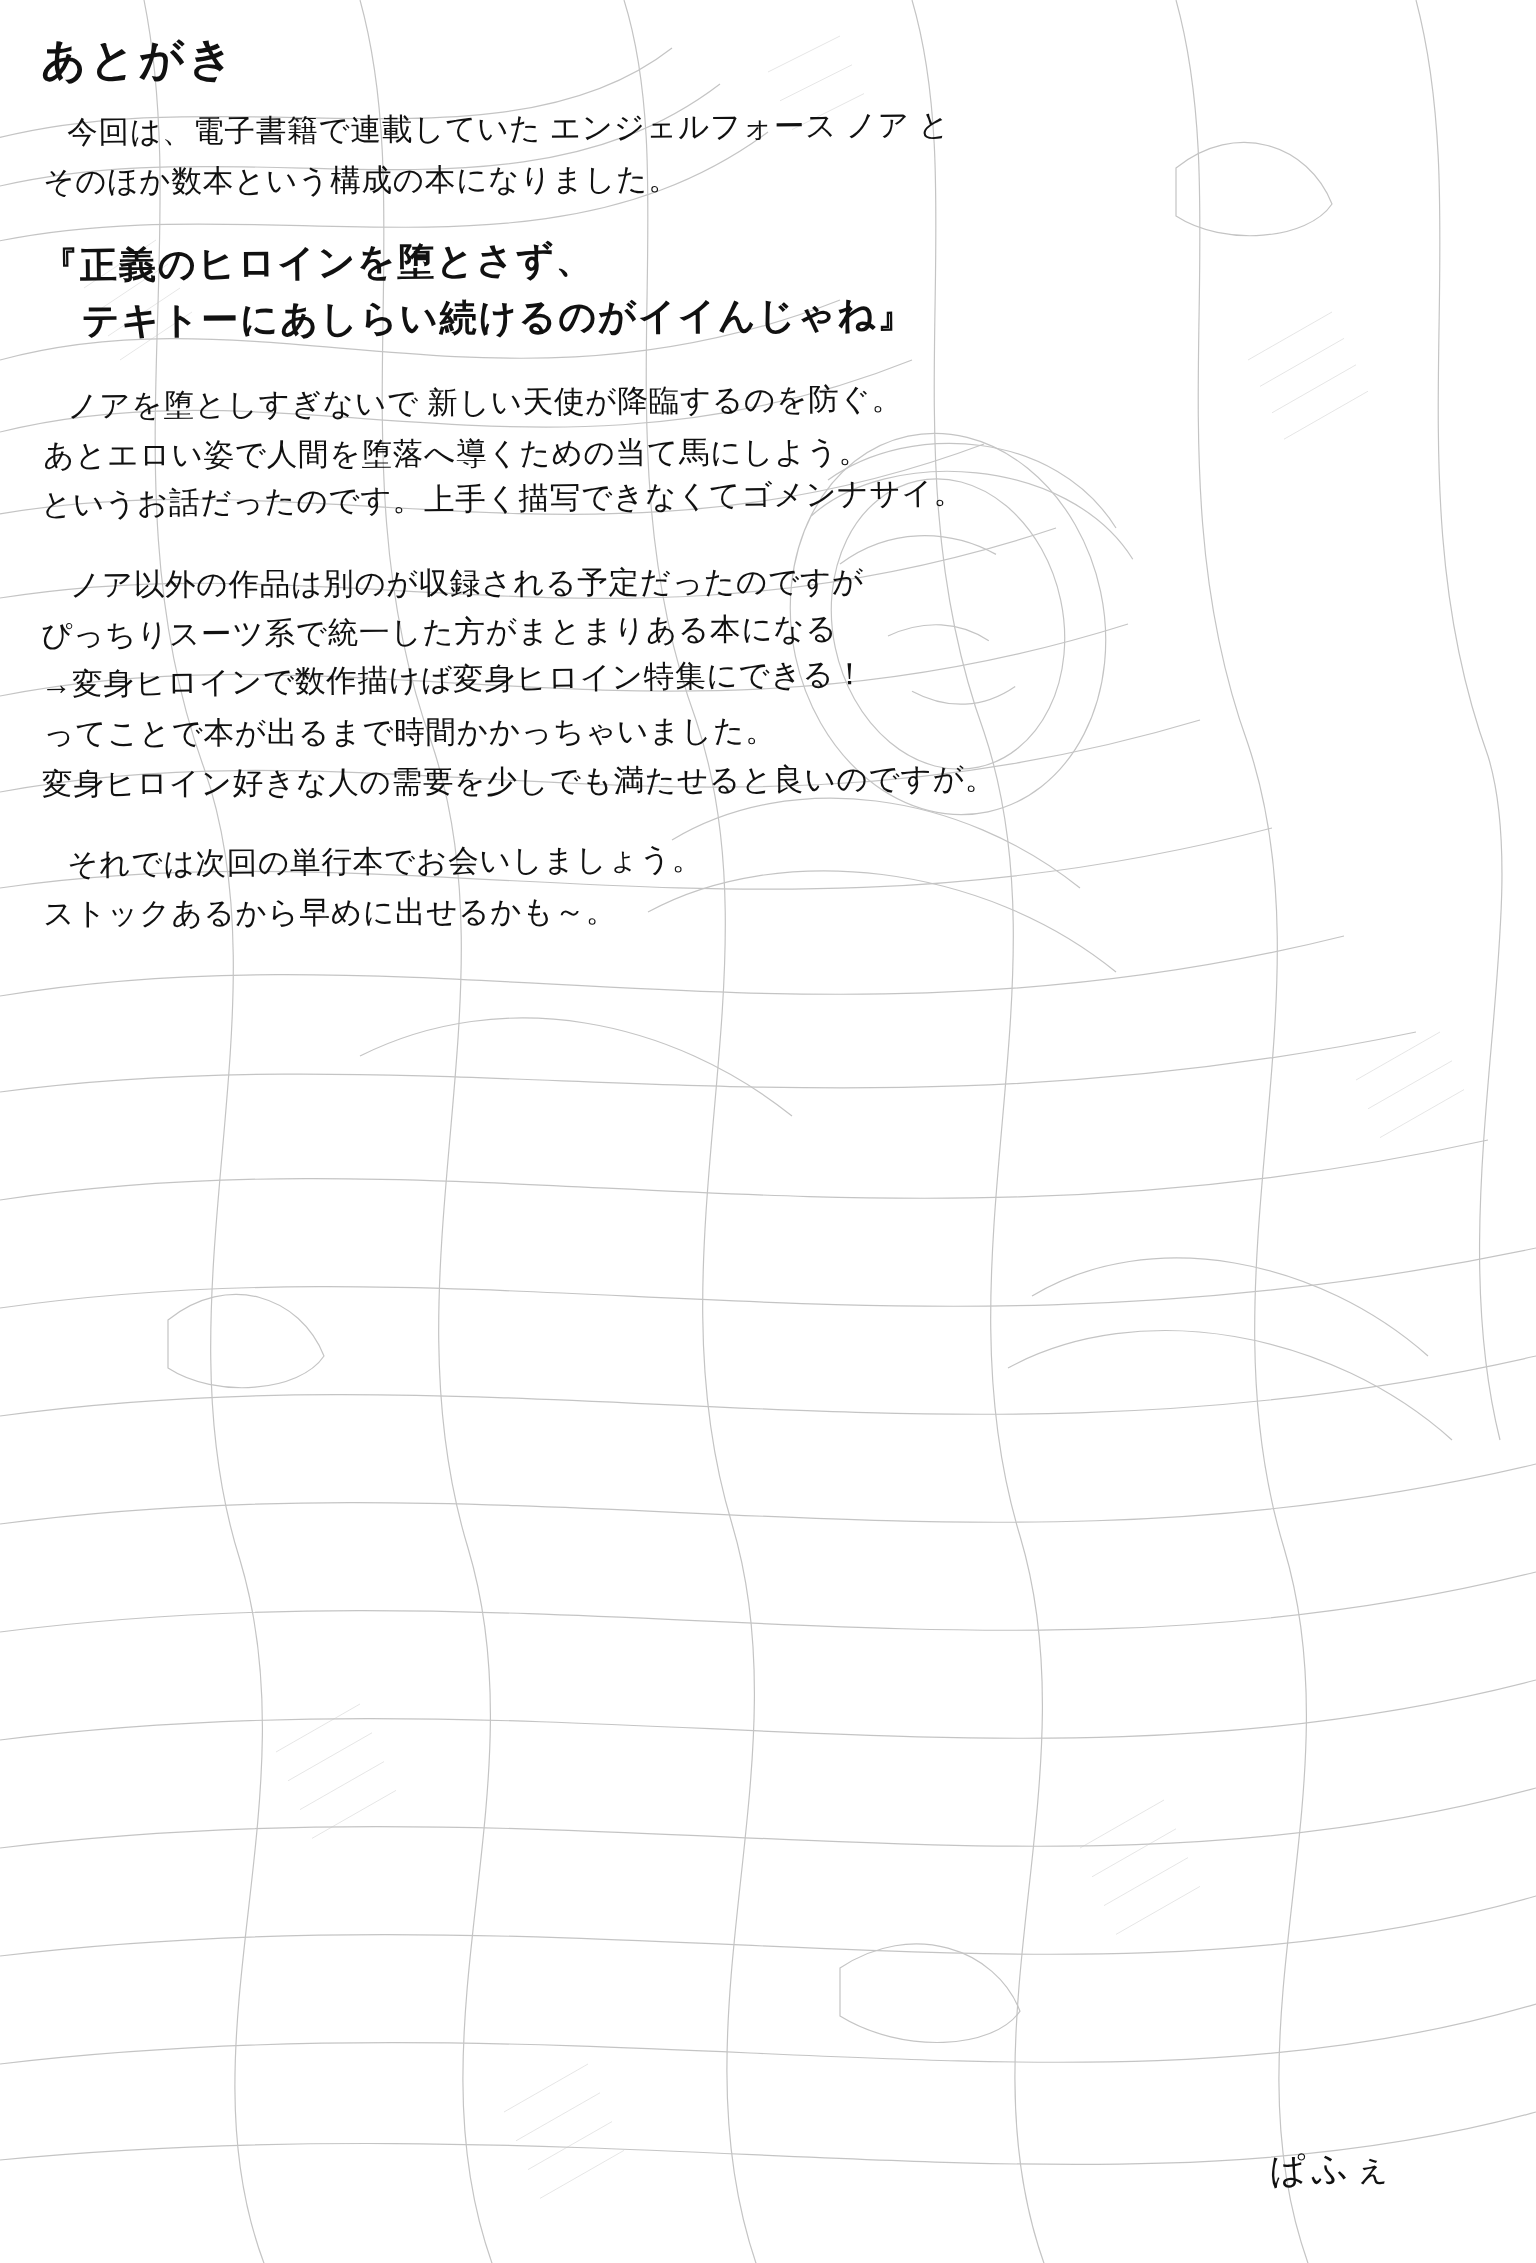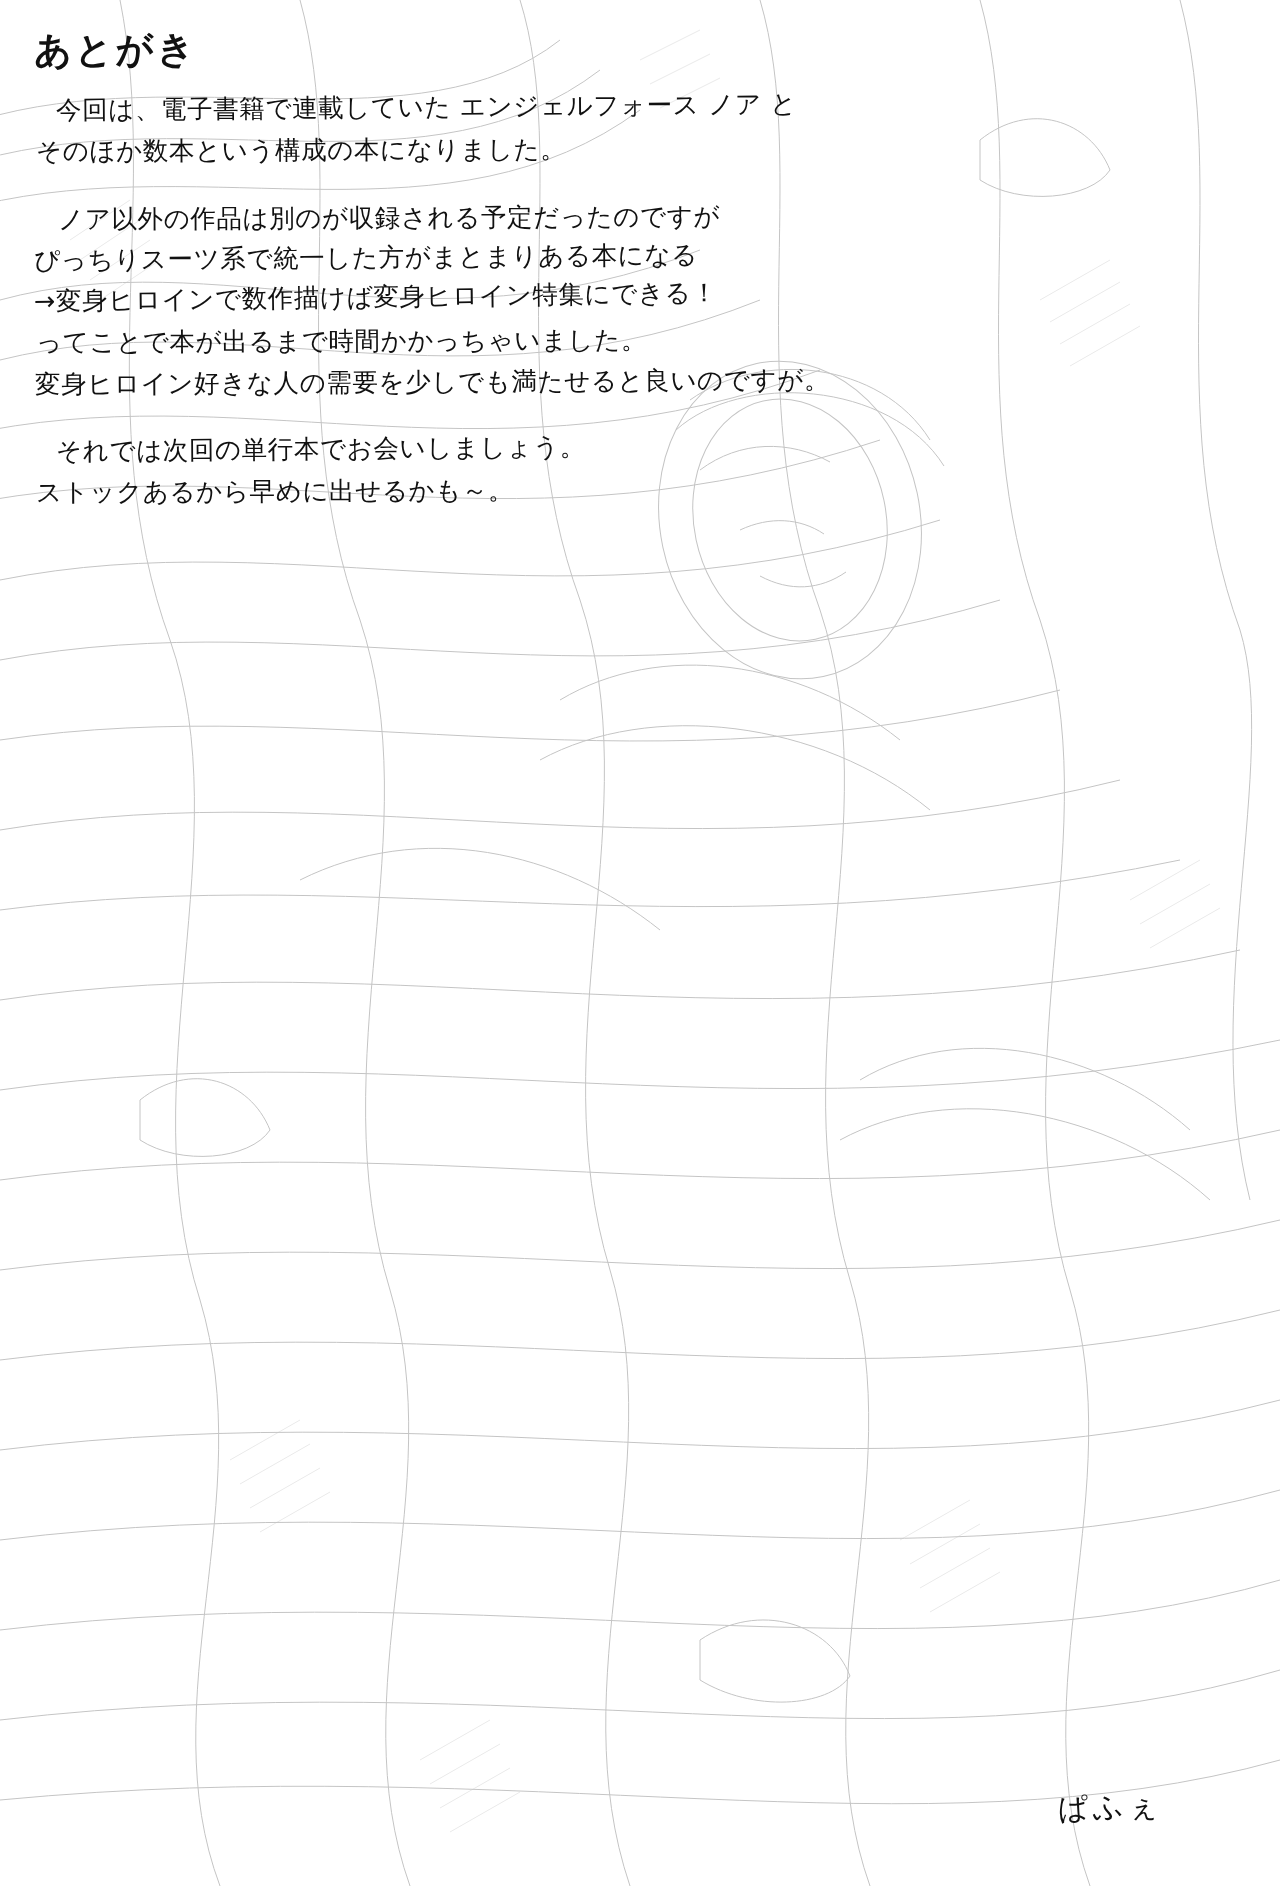--- a/index.html
+++ b/index.html
@@ -37,21 +37,21 @@
 
   .heading {
     font-size: 37px;
     font-weight: bold;
     letter-spacing: 3px;
     margin: 8px 0 14px 0;
     transform: rotate(-0.6deg);
     transform-origin: left center;
   }
 
-  .block { margin-bottom: 26px; }
+  .block { margin-bottom: 26px; font-family: Liberation Serif, serif; }
 
   .line {
     font-size: 25.5px;
     line-height: 1.62;
     letter-spacing: 0.6px;
     white-space: pre;
     transform-origin: left center;
   }
   .line.l1 { transform: rotate(-0.5deg); }
   .line.l2 { transform: rotate(-0.25deg) translateX(2px); }
@@ -151,21 +151,30 @@
 <div id="afterword">
 
   <div class="heading">あとがき</div>
 
   <div class="block">
     <div class="line l1 indent">今回は、電子書籍で連載していた エンジェルフォース ノア と</div>
     <div class="line l2">そのほか数本という構成の本になりました。</div>
   </div>
 
 
+  <div class="block">
+    <div class="title-quote">『正義のヒロインを堕とさず、</div>
+    <div class="title-quote second">テキトーにあしらい続けるのがイイんじゃね』</div>
+  </div>
 
+  <div class="block">
+    <div class="line l1 indent">ノアを堕としすぎないで 新しい天使が降臨するのを防ぐ。</div>
+    <div class="line l2">あとエロい姿で人間を堕落へ導くための当て馬にしよう。</div>
+    <div class="line l3">というお話だったのです。上手く描写できなくてゴメンナサイ。</div>
+  </div>
 
 
 
   <div class="block">
     <div class="line l2 indent">ノア以外の作品は別のが収録される予定だったのですが</div>
     <div class="line l1">ぴっちりスーツ系で統一した方がまとまりある本になる</div>
     <div class="line l3">→変身ヒロインで数作描けば変身ヒロイン特集にできる！</div>
     <div class="line l2">ってことで本が出るまで時間かかっちゃいました。</div>
     <div class="line l4">変身ヒロイン好きな人の需要を少しでも満たせると良いのですが。</div>
   </div>

